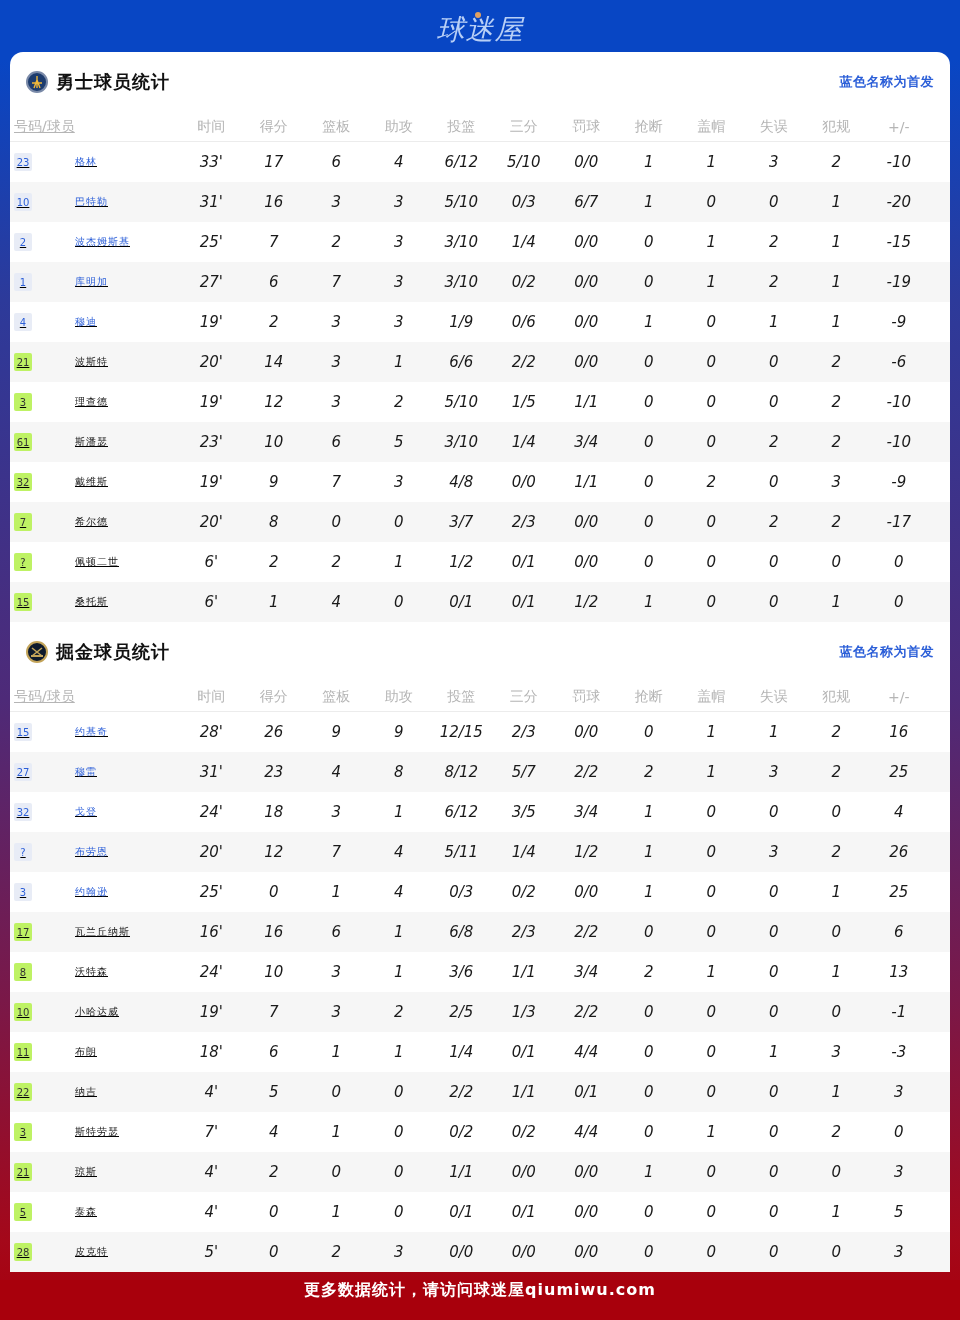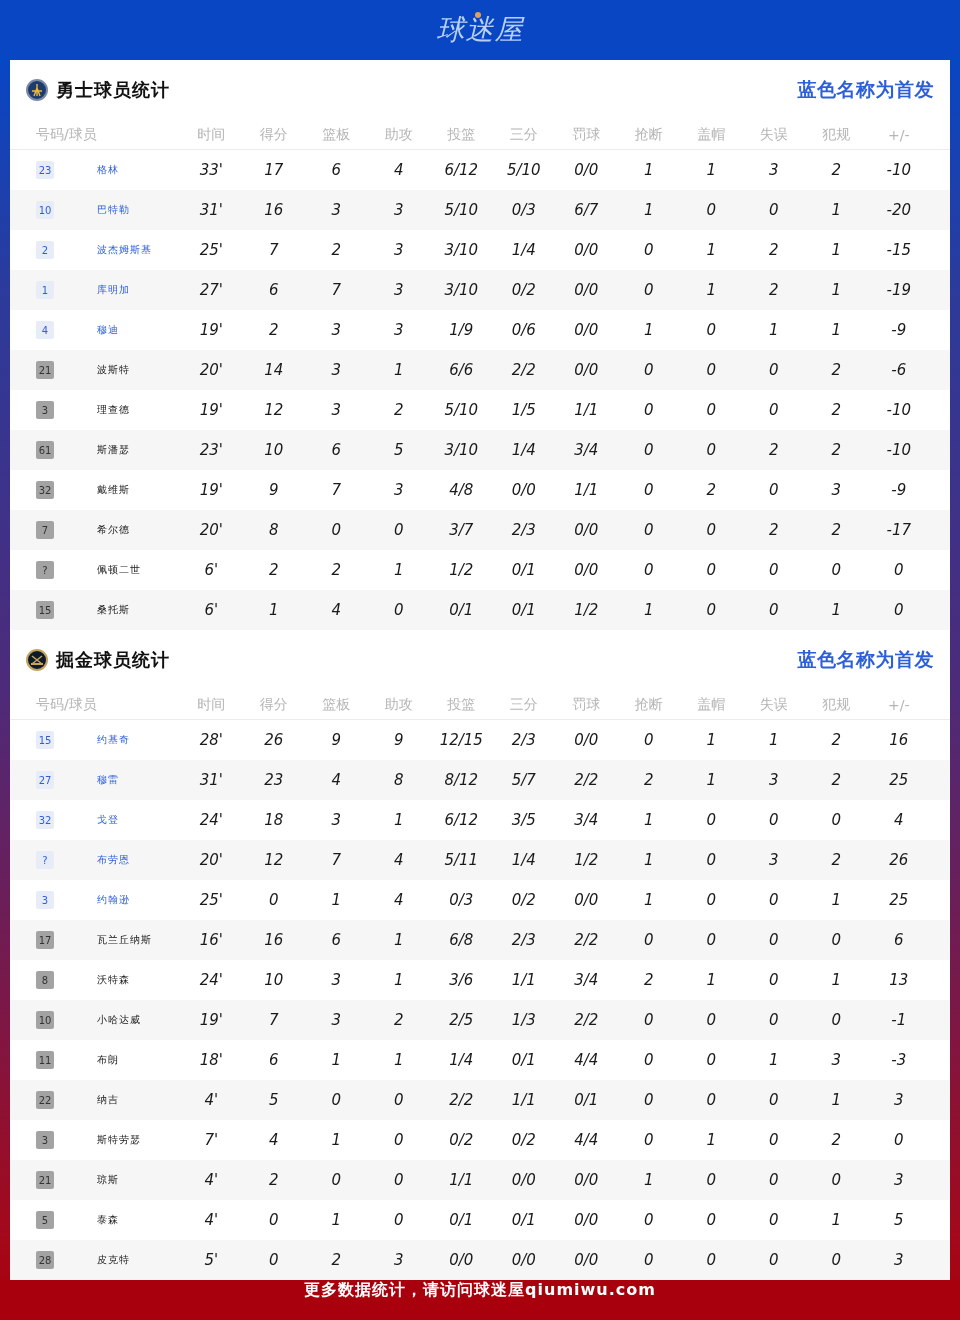--- a/index.html
+++ b/index.html
@@ -16,52 +16,53 @@
   .logo {
     font-family: "Liberation Sans", sans-serif;
     font-weight: normal; font-style: italic; font-size: 28px;
     color: #b8cff6; letter-spacing: 1px; position: relative;
   }
   .logo-dot {
     position: absolute; left: 38px; top: 1px; width: 6px; height: 6px;
     border-radius: 50%; background: #e0a060;
   }
   .card {
-    position: absolute; left: 10px; top: 60px; width: 940px; height: 1220px;
+    position: absolute; left: 10px; top: 52px; width: 940px; height: 1220px;
     background: #ffffff;
+    border-radius: 13px;
   }
   .section-head {
     height: 60px; display: flex; align-items: center; justify-content: space-between;
     padding: 0 16px 0 16px;
   }
   .team-title { display: flex; align-items: center; }
   .team-logo {
     width: 22px; height: 22px; border-radius: 50%; margin-right: 8px;
     display: flex; align-items: center; justify-content: center; overflow: hidden;
   }
   .team-logo.gsw { background: #1d3c6e; border: 2px solid #7a8aa8; }
   .team-logo.den { background: #0e1a2c; border: 2px solid #c3a45a; }
   .team-name { font-size: 18px; font-weight: bold; color: #111; letter-spacing: 1px; }
-  .starter-note { font-size: 19px; color: #2c5fd8; font-weight: bold; letter-spacing: 0.5px; }
+  .starter-note { font-size: 13px; color: #2c5fd8; font-weight: bold; letter-spacing: 0.5px; }
   .col-header {
     height: 30px; display: flex; align-items: center;
     border-bottom: 1px solid #ececec; margin-bottom: 0px; height: 30px;
   }
   .row { height: 40px; display: flex; align-items: center; }
   .row.alt { background: #f6f6f6; }
-  .c-player { width: 170px; padding-left: 26px; display: flex; align-items: center; }
+  .c-player { width: 170px; padding-left: 4px; display: flex; align-items: center; text-decoration: underline; }
   .c-stat { width: 62.5px; text-align: center; }
   .col-header .c-player, .col-header .c-stat {
     font-size: 14px; color: #b5b5b5;
   }
   .row .c-stat {
     font-family: "DejaVu Sans", sans-serif; font-style: italic; font-size: 15px; color: #1a1a1a;
   }
   .num-badge {
-    width: 18px; height: 18px; background: #a3a3a3; border-radius: 2px;
+    width: 18px; height: 18px; background: #bef264; border-radius: 2px;
     font-size: 10px; display: flex; align-items: center; justify-content: center;
     margin-right: 8px; color: #333; font-family: "DejaVu Sans", sans-serif;
   }
   .num-badge.starter { color: #2c5fd8; background: #e8ecf6; }
   .pname { font-size: 10px; color: #1a1a1a; letter-spacing: 1px; margin-left: 35px; }
   .pname.starter { color: #2c5fd8; }
   .footer {
     position: absolute; left: 0; top: 1280px; width: 960px; height: 52px;
     display: flex; align-items: flex-start; justify-content: center;
     color: #ffffff; font-size: 16px; font-weight: bold; letter-spacing: 1px;

